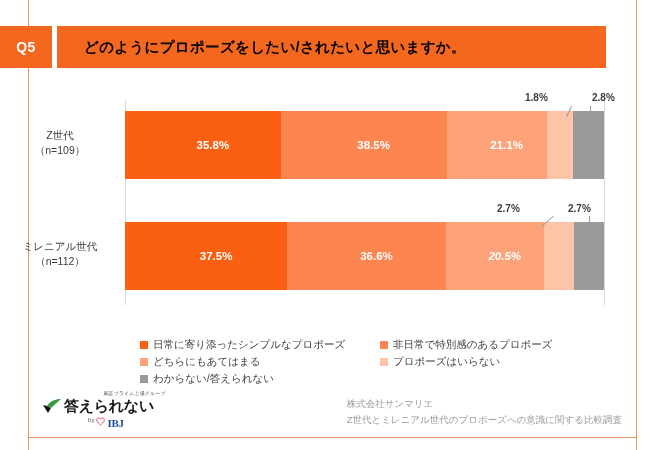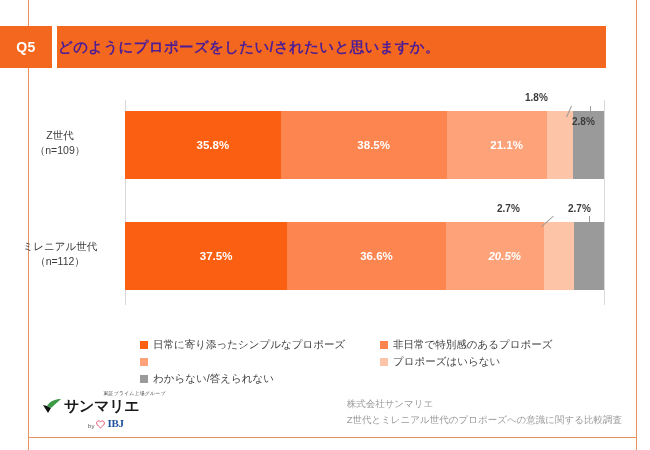--- a/index.html
+++ b/index.html
@@ -63,26 +63,26 @@
     justify-content: center;
     letter-spacing: 0.5px;
   }
   .q-gap {
     width: 5px;
     background: #ffffff;
   }
   .q-title {
     flex: 1;
     background: #f4671f;
-    color: #4c1d95;
+    color: #000000;
     font-size: 14.5px;
     font-weight: bold;
     display: flex;
     align-items: center;
-    padding-left: 1px;
+    padding-left: 27px;
     box-sizing: border-box;
     letter-spacing: 0.3px;
   }
 
   
   .chart {
     position: absolute;
     left: 0;
     top: 78px;
     width: 650px;
@@ -217,21 +217,21 @@
   }
   .logo-name {
     font-size: 15px;
     font-weight: bold;
     color: #1a1a1a;
     letter-spacing: -0.3px;
     font-family: "DejaVu Sans", sans-serif;
   }
   .logo-by {
     display: flex;
-    align-items: flex-end;
+    align-items: flex-start;
     justify-content: center;
     margin-top: 1px;
     padding-left: 10px;
   }
   .logo-by-text {
     font-size: 6px;
     color: #555;
     margin-right: 2px;
   }
   .logo-heart { line-height: 0; margin-right: 2px; }
@@ -281,21 +281,21 @@
       <div class="bar">
         <div class="seg" style="width:35.8%; background:#fa5f12;">35.8%</div>
         <div class="seg" style="width:38.5%; background:#fc8550;">38.5%</div>
         <div class="seg" style="width:21.1%; background:#fda279;">21.1%</div>
         <div class="seg" style="width:1.8%; background:#fdc4a8;"></div>
         <div class="seg" style="width:2.8%; background:#9a9a9a;"></div>
       </div>
 
       <div class="callout" style="left:525px; top:-8px;">1.8%</div>
       <div class="leader" style="left:571px; top:6px; height:12px; transform: rotate(24deg);"></div>
-      <div class="callout" style="left:572px; top:-8px;margin-top:24px;">2.8%</div>
+      <div class="callout" style="left:592px; top:-8px;">2.8%</div>
       <div class="leader" style="left:590px; top:6px; height:12px;"></div>
     </div>
 
     <div class="row row-2">
       <div class="cat-label">
         <span>ミレニアル世代</span>
         <span class="line2">（n=112）</span>
       </div>
       <div class="bar">
         <div class="seg" style="width:37.5%; background:#fa5f12;">37.5%</div>
@@ -318,20 +318,21 @@
         <span>日常に寄り添ったシンプルなプロポーズ</span>
       </div>
       <div class="legend-item">
         <span class="legend-swatch" style="background:#fc8550;"></span>
         <span>非日常で特別感のあるプロポーズ</span>
       </div>
     </div>
     <div class="legend-row">
       <div class="legend-item col1">
         <span class="legend-swatch" style="background:#fda279;"></span>
+        <span>どちらにもあてはまる</span>
       </div>
       <div class="legend-item">
         <span class="legend-swatch" style="background:#fdc4a8;"></span>
         <span>プロポーズはいらない</span>
       </div>
     </div>
     <div class="legend-row">
       <div class="legend-item col1">
         <span class="legend-swatch" style="background:#9a9a9a;"></span>
         <span>わからない/答えられない</span>
@@ -341,21 +342,21 @@
 
   <div class="logo">
     <div class="logo-tag">東証プライム上場グループ</div>
     <div class="logo-main">
       <span class="logo-mark">
         <svg width="20" height="16" viewBox="0 0 20 16">
           <path d="M1 6 L6 14 L9 9 L5 7 Z" fill="#111111"></path>
           <path d="M5 7 L9 9 L19 0 C13 0 8 2 5 7 Z" fill="#3a9a45"></path>
         </svg>
       </span>
-      <span class="logo-name">サンマリエ</span>
+      <span class="logo-name">答えられない</span>
     </div>
     <div class="logo-by">
       <span class="logo-by-text">by</span>
       <span class="logo-heart">
         <svg width="9" height="9" viewBox="0 0 12 12">
           <path d="M6 10.5 C6 10.5 0.8 6.8 0.8 4.1 C0.8 2.4 2.1 1.2 3.6 1.2 C4.6 1.2 5.5 1.8 6 2.6 C6.5 1.8 7.4 1.2 8.4 1.2 C9.9 1.2 11.2 2.4 11.2 4.1 C11.2 6.8 6 10.5 6 10.5 Z" fill="none" stroke="#e0506a" stroke-width="1.3"></path>
         </svg>
       </span>
       <span class="logo-ibj">IBJ</span>
     </div>

